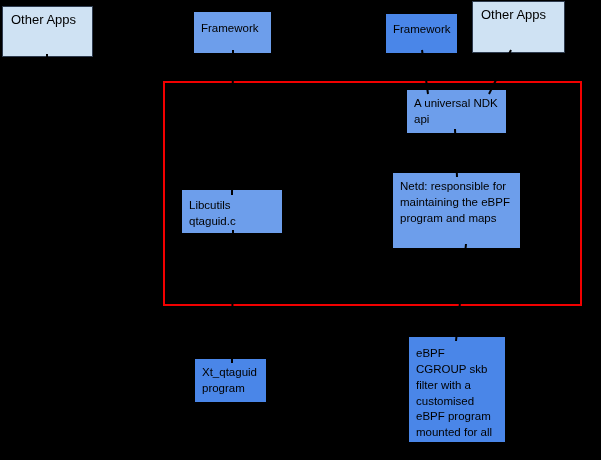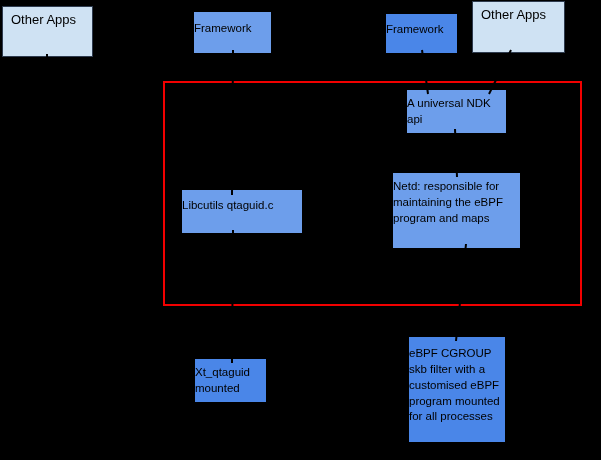--- a/index.html
+++ b/index.html
@@ -14,41 +14,41 @@
     background: #000;
     overflow: hidden;
     font-family: "Liberation Sans", sans-serif;
   }
   .box {
     position: absolute;
     box-sizing: border-box;
     color: #000;
     font-size: 11.5px;
     line-height: 1.38;
-    padding: 6px 0;
+    padding: 6px 7px;
     overflow: hidden;
   }
   .light {
     background: #cfe2f3;
     border: 1.5px solid #2e3b4e;
     display: flex;
     font-size: 13px;
     padding: 4px 8px;
   }
   .cornflower { background: #6d9eeb; }
   .blue { background: #4a86e8; }
   .wrap-any { overflow-wrap: anywhere; word-break: break-word; }
 
   
   #other-apps-left  { left: 2px;   top: 6px;   width: 91px;  height: 51px; }
   #framework-left   { left: 194px; top: 12px;  width: 77px;  height: 41px; padding-top: 9px; }
   #framework-right  { left: 386px; top: 14px;  width: 71px;  height: 39px; padding-top: 8px; }
   #other-apps-right { left: 472px; top: 1px;   width: 93px;  height: 52px; }
   #ndk-api          { left: 407px; top: 90px;  width: 99px;  height: 43px; }
-  #libcutils        { left: 182px; top: 190px; width: 120px; height: 43px; padding-top: 8px; }
+  #libcutils        { left: 182px; top: 190px; width: 100px; height: 43px; padding-top: 8px; }
   #netd             { left: 393px; top: 173px; width: 127px; height: 75px; }
   #proc-file        { left: 39px;  top: 354px; width: 96px;  height: 53px; }
   #xt-qtaguid       { left: 195px; top: 359px; width: 71px;  height: 43px; }
   #ebpf-cgroup      { left: 409px; top: 337px; width: 96px;  height: 105px; padding-top: 9px; }
 
   .highlight-rect {
     position: absolute;
     left: 163px;
     top: 81px;
     width: 419px;
@@ -89,21 +89,21 @@
     <span>A universal NDK api</span>
   </div>
   <div id="libcutils" class="box cornflower">
     <span>Libcutils qtaguid.c</span>
   </div>
   <div id="netd" class="box cornflower">
     <span>Netd: responsible for maintaining the eBPF program and maps</span>
   </div>
 
   <div id="xt-qtaguid" class="box blue">
-    <span>Xt_qtaguid mounted</span>
+    <span>Xt_qtaguid program</span>
   </div>
   <div id="ebpf-cgroup" class="box blue">
     <span>eBPF CGROUP skb filter with a customised eBPF program mounted for all processes</span>
   </div>
 
   <svg class="connector-layer" viewBox="0 0 601 460" xmlns="http://www.w3.org/2000/svg">
     <line x1="47" y1="54" x2="52" y2="358" stroke="#000" stroke-width="2"></line>
     <line x1="233" y1="50" x2="232" y2="195" stroke="#000" stroke-width="2"></line>
     <line x1="233" y1="230" x2="232" y2="363" stroke="#000" stroke-width="2"></line>
     <line x1="422" y1="50" x2="428" y2="94" stroke="#000" stroke-width="2"></line>

